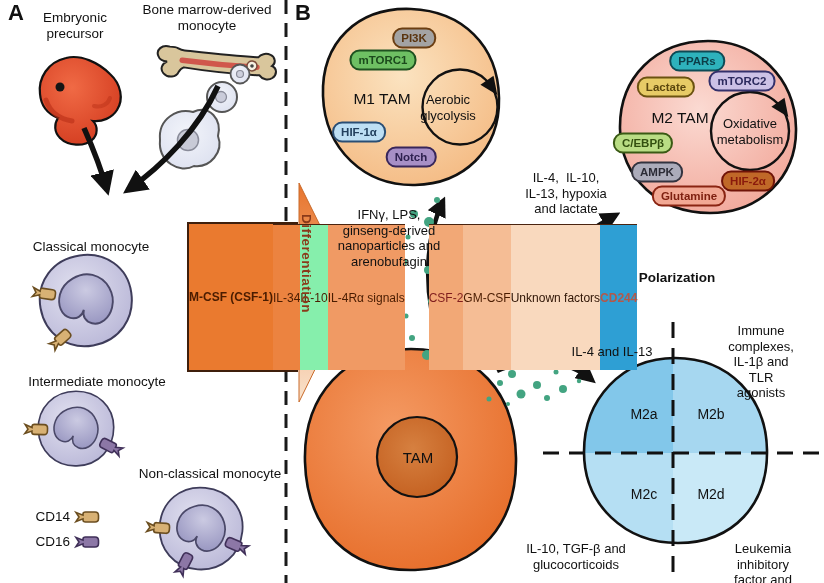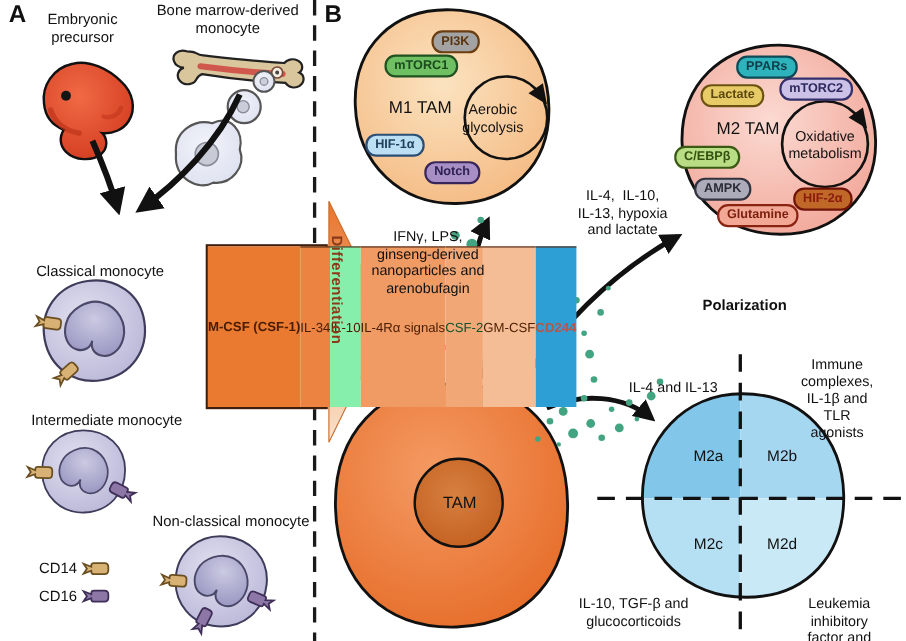--- a/index.html
+++ b/index.html
@@ -247,22 +247,23 @@
 <div class="lbl cell-name" style="left:97px;top:374px">Intermediate monocyte</div>
 <div class="lbl cell-name" style="left:210px;top:466px">Non-classical monocyte</div>
 <div class="legend-lbl" style="left:18px;top:509px">CD14</div>
 <div class="legend-lbl" style="left:18px;top:534px">CD16</div>
 
 <div class="ftable">
       <div class="trow" style="background: rgb(234, 122, 47); color: rgb(74, 28, 0); font-weight: 700;">M-CSF (CSF-1)</div>
       <div class="trow" style="background: rgb(236, 131, 64); color: rgb(74, 28, 0);">IL-34</div>
       <div class="trow" style="background: #86efac; color: rgb(74, 28, 0);">IL-10</div>
       <div class="trow" style="background: rgb(240, 154, 100); color: rgb(74, 28, 0);">IL-4Rα signals</div>
-      <div class="trow" style="background: rgb(242, 168, 118); color: #14532d;">CSF-2</div>
+      <div class="trow" style="background: rgb(242, 168, 118); color: #7f1d1d; margin-left: 24px;">CSF-2</div>
       <div class="trow" style="background: rgb(245, 189, 149); color: rgb(74, 28, 0);">GM-CSF</div>
+      <div class="trow" style="background: rgb(249, 217, 190); color: rgb(46, 20, 4);">Unknown factors</div>
       <div class="trow" style="background: rgb(46, 159, 212); color: rgb(179, 88, 74); font-weight: 700;">CD244</div>
     </div>
 <div class="diff-text">Differentiation</div>
 
 <div class="lbl" style="left:382px;top:90px;font-size:15.5px">M1 TAM</div>
 <div class="lbl cycle-lbl" style="left:448px;top:92px">Aerobic
 glycolysis</div>
 <div class="pill" style="left: 414px; top: 38px; background: #a3a3a3; border-color: rgb(107, 62, 18); color: rgb(90, 52, 14);">PI3K</div>
 <div class="pill" style="left: 383px; top: 60px; background: rgb(110, 192, 99); border-color: rgb(31, 82, 32); color: rgb(27, 74, 28);">mTORC1</div>
 <div class="pill" style="left: 359px; top: 132px; background: rgb(189, 223, 244); border-color: rgb(42, 78, 116); color: rgb(34, 64, 94);">HIF-1α</div>

